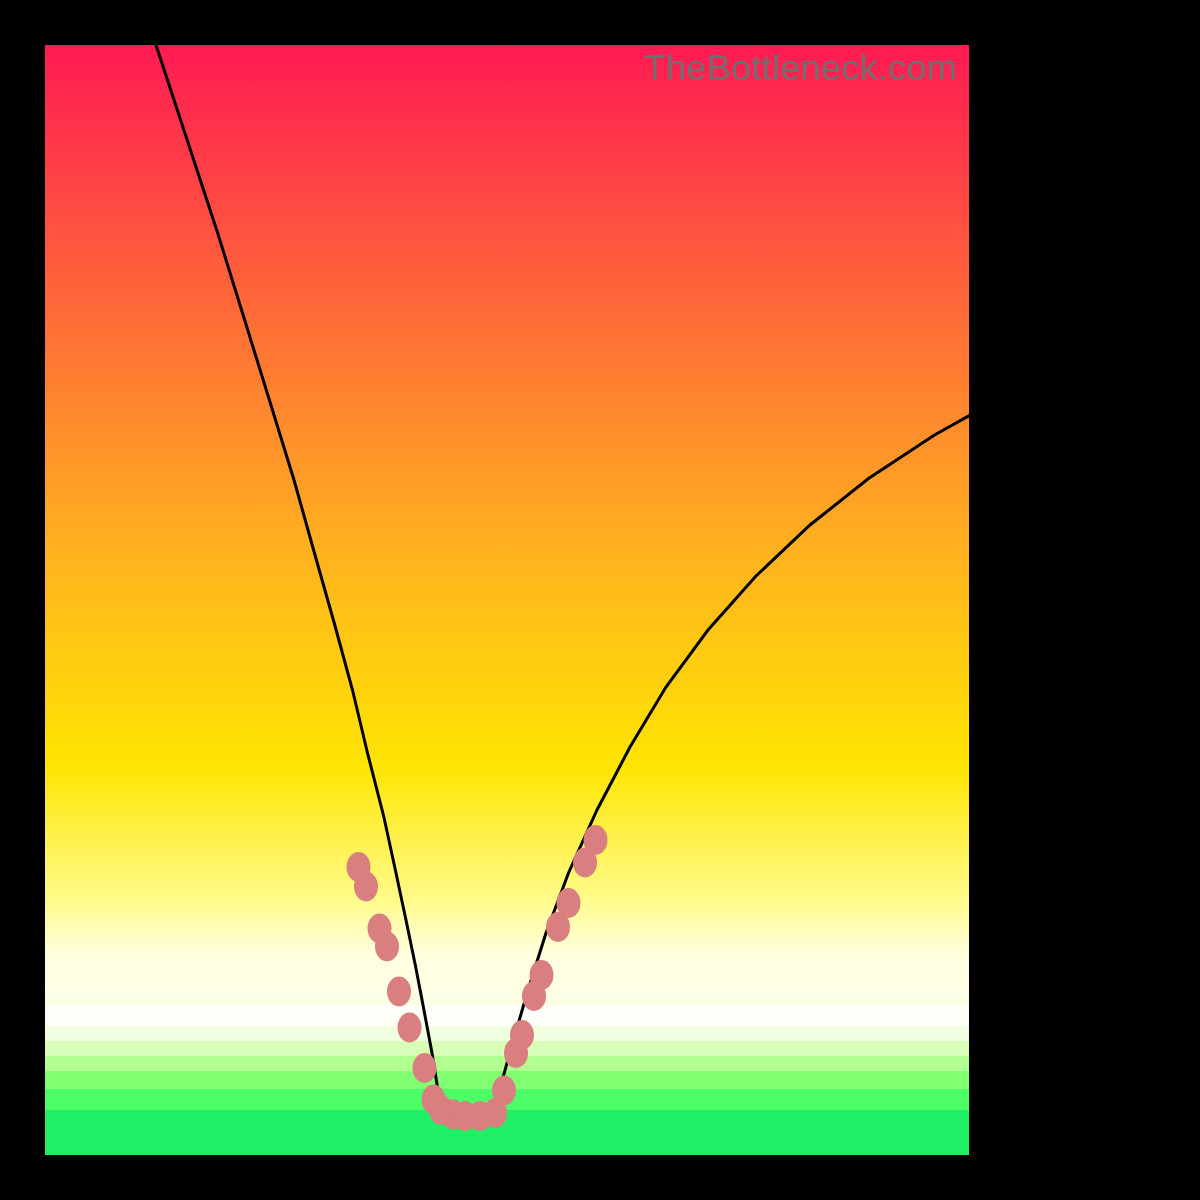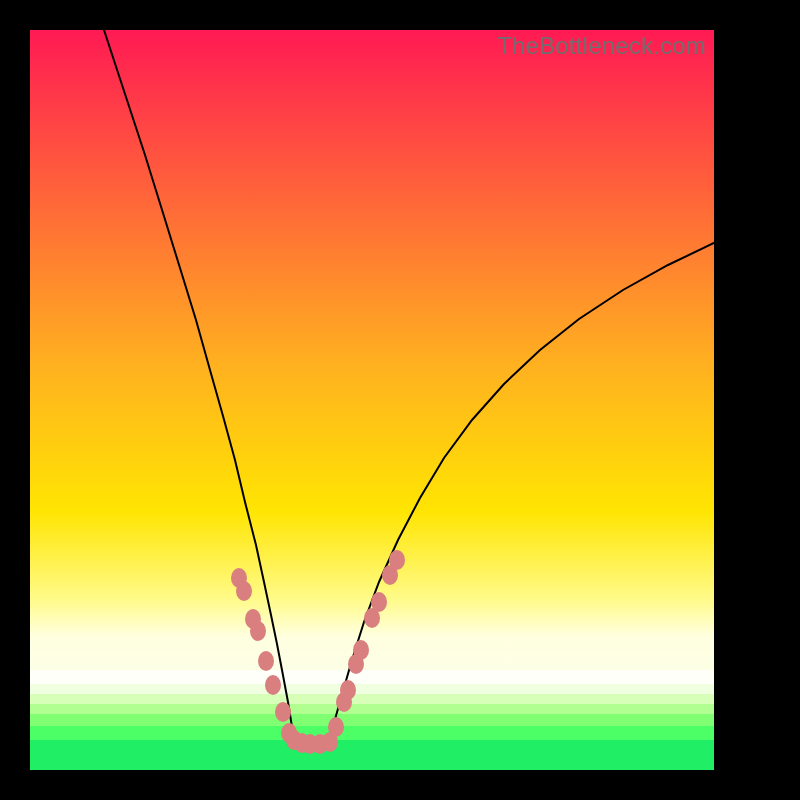--- a/index.html
+++ b/index.html
@@ -8,21 +8,21 @@
     width: 800px;
     height: 800px;
     background: #000;
     overflow: hidden;
     font-family: Arial, Helvetica, sans-serif;
   }
   .frame {
     position: absolute;
     left: 30px;
     top: 30px;
-    width: 684px;
+    width: 616px;
     height: 740px;
     overflow: hidden;
   }
   .gradient {
     position: absolute;
     left: 0; top: 0; right: 0; bottom: 0;
   }
   .bottom-band {
     position: absolute;
     left: 0;

